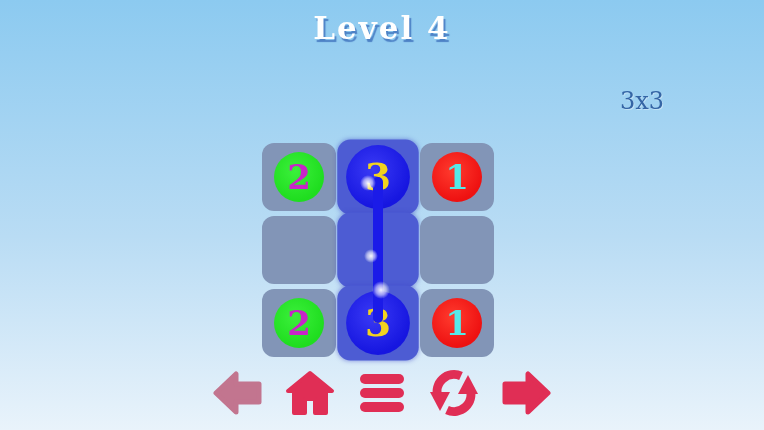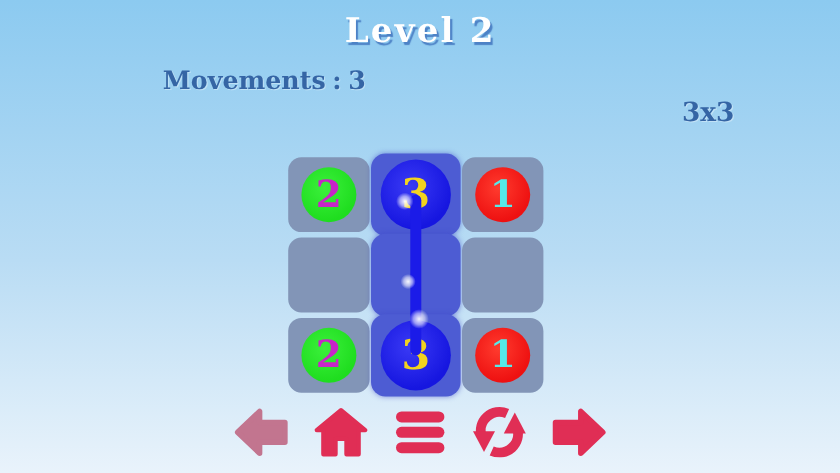--- a/index.html
+++ b/index.html
@@ -17,21 +17,21 @@
   }
   .hud{
     position:absolute;left:148px;top:58px;
     font-size:23px;font-weight:bold;color:var(--hud-text);
     text-shadow:1px 1px 0 rgba(255,255,255,0.35);
     line-height:31px;
   }
   .hud .sep{margin:0 6px;}
   .board-size{
     position:absolute;left:620px;top:87px;
-    font-size:24px;font-weight:bold;color:var(--hud-text);
+    font-size:24px;font-weight:normal;color:var(--hud-text);
     text-shadow:1px 1px 0 rgba(255,255,255,0.35);
   }
   
   .board{
     position:absolute;left:262px;top:143px;
     display:grid;grid-template-columns:repeat(3,74px);grid-auto-rows:68px;gap:5px;
   }
   .cell{
     position:relative;border-radius:12px;background:var(--cell);
     display:flex;align-items:center;justify-content:center;z-index:1;
@@ -65,26 +65,23 @@
   .toolbar{
     position:absolute;left:0;top:368px;width:764px;
     display:flex;justify-content:center;align-items:center;gap:22px;
   }
   .icon-btn{width:50px;height:50px;display:flex;align-items:center;justify-content:center;cursor:pointer;}
   .icon-btn svg{width:50px;height:46px;display:block;}
 </style>
 </head>
 <body>
 
-<div class="title">Level 2</div>
+<div class="title">Level 4</div>
 
 <div class="hud">
-  <div>
-    <span>Movements</span><span class="sep">:</span><span>3</span>
-  </div>
 </div>
 
 <div class="board-size">3x3</div>
 
 <div class="board">
   <div class="path-line"></div>
   <div class="sparkle" style="left:98px;top:32px;width:16px;height:16px;"></div>
   <div class="sparkle" style="left:102px;top:106px;width:14px;height:14px;"></div>
   <div class="sparkle" style="left:110px;top:138px;width:18px;height:18px;"></div>
 <div class="cell">

